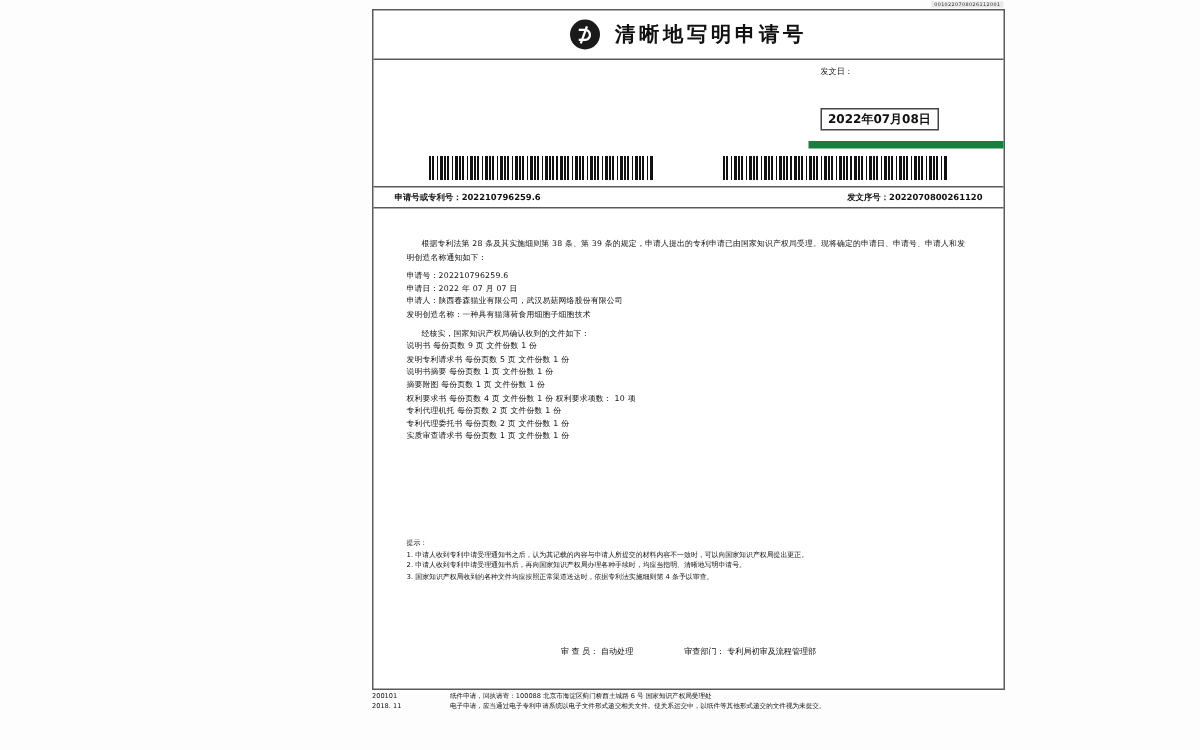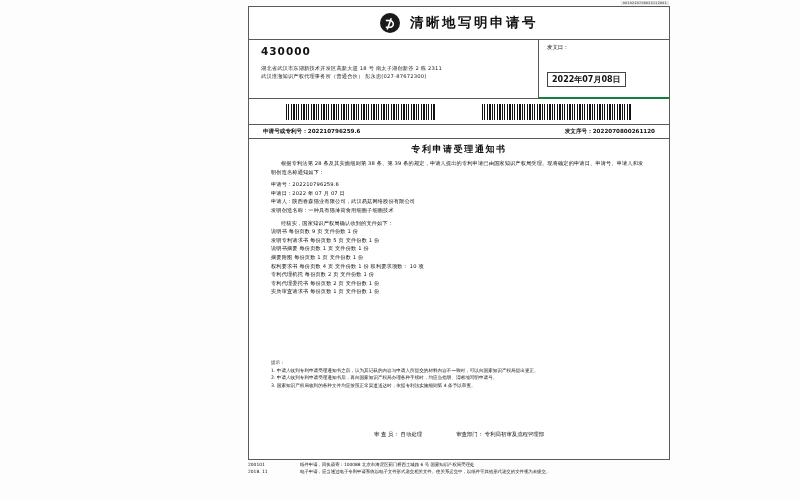--- a/index.html
+++ b/index.html
@@ -45,21 +45,21 @@
   
   .addrbox{
     position:absolute;left:0;top:32px;width:290px;height:60px;
     border-right:1px solid #5a5a5a;border-bottom:1px solid #5a5a5a;
     box-sizing:border-box;padding:6px 8px 0 12px;
   }
   .zip{font-size:10.5px;font-weight:bold;letter-spacing:1px;margin-bottom:7px;}
   .addr-line{font-size:5.2px;line-height:8px;color:#1a1a1a;letter-spacing:.2px;}
   .datebox{
     position:absolute;left:290px;top:32px;width:130px;height:60px;
-    border-bottom:2px solid #15803d;box-sizing:border-box;
+    border-bottom:5px solid #15803d;box-sizing:border-box;
     padding:5px 0 0 8px;
   }
   .datebox .lbl{font-size:5.4px;margin-bottom:16px;}
   .datebox .val{
     display:inline-block;font-size:8px;font-weight:bold;
     border:1px solid #444;padding:1px 4px;background:#fff;
   }
   
   .bcrow{
     position:absolute;left:0;top:92px;width:420px;height:26px;
@@ -112,46 +112,40 @@
 <div class="page">
   <div class="scan">
 
     <div class="topcode">0010220708026112001</div>
 
     <div class="hdr">
       <div class="logo">⊅</div>
       <div class="hdr-title">清晰地写明申请号</div>
     </div>
 
-    <div class="addrbox">
-      <div class="zip">430000</div>
-      <div class="addr-line">湖北省武汉市东湖新技术开发区高新大道 18 号 南太子湖创新谷 2 栋 2311</div>
-      <div class="addr-line">武汉淮澈知识产权代理事务所（普通合伙）  彭永忠(027-87672300)</div>
-    </div>
 
     <div class="datebox">
       <div class="lbl">发文日：</div>
       <div class="val">2022年07月08日</div>
     </div>
 
     <div class="bcrow">
       <div class="barcode"></div>
       <div class="barcode"></div>
     </div>
 
     <div class="numrow">
       <div class="a">
         <span>申请号或专利号：</span><span>202210796259.6</span>
       </div>
       <div class="b">
         <span>发文序号：</span><span>2022070800261120</span>
       </div>
     </div>
 
-    <div class="doctitle">专利申请受理通知书</div>
 
     <div class="body">
       <div class="p indent">根据专利法第 28 条及其实施细则第 38 条、第 39 条的规定，申请人提出的专利申请已由国家知识产权局受理。现将确定的申请日、申请号、申请人和发明创造名称通知如下：</div>
       <div class="blk">
         <div class="p">申请号：202210796259.6</div>
         <div class="p">申请日：2022 年 07 月 07 日</div>
         <div class="p">申请人：陕西春森猫业有限公司，武汉易菇网络股份有限公司</div>
         <div class="p">发明创造名称：一种具有猫薄荷食用细胞子细胞技术</div>
       </div>
       <div class="blk">

